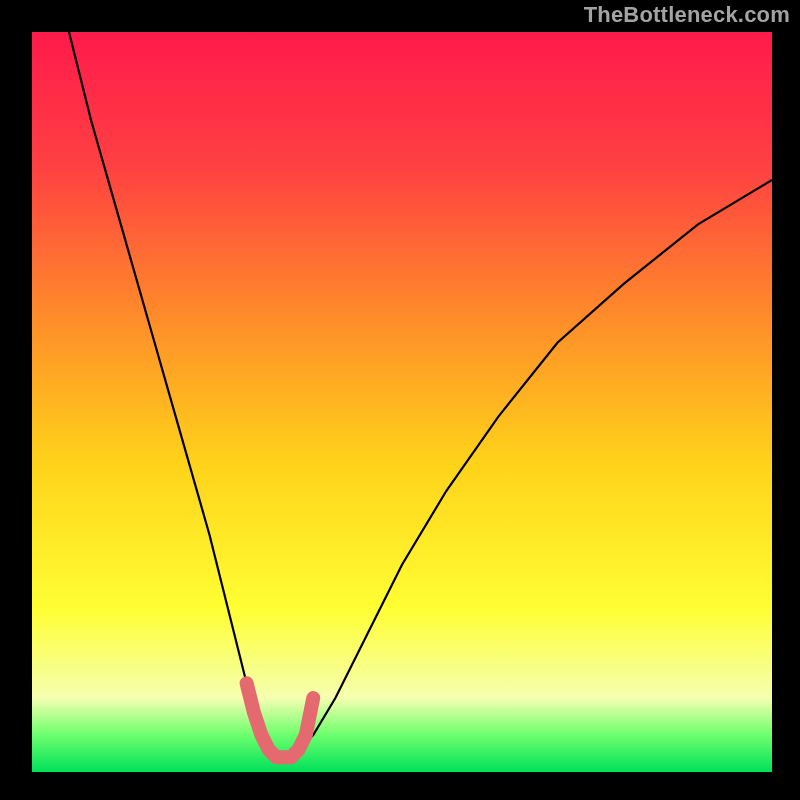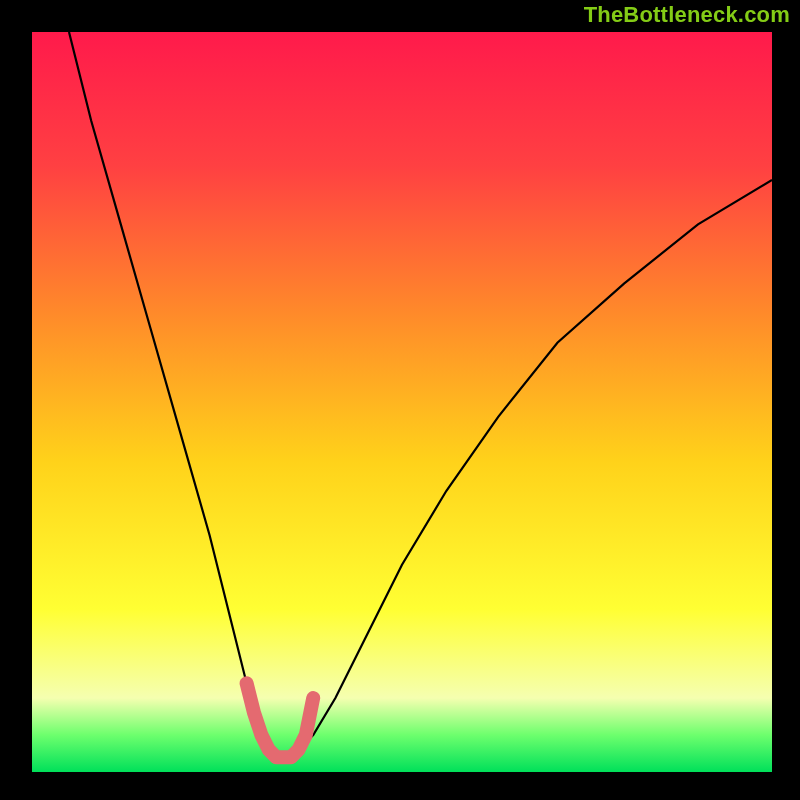--- a/index.html
+++ b/index.html
@@ -13,21 +13,21 @@
   .container {
     position: relative;
     width: 800px;
     height: 800px;
     background: #000;
   }
   .watermark {
     position: absolute;
     top: 2px;
     right: 10px;
-    color: #84cc16;
+    color: #a3a3a3;
     font-family: Arial, Helvetica, sans-serif;
     font-size: 22px;
     font-weight: 600;
     letter-spacing: 0.2px;
     z-index: 5;
   }
   .plot-frame {
     position: absolute;
     left: 32px;
     top: 32px;

